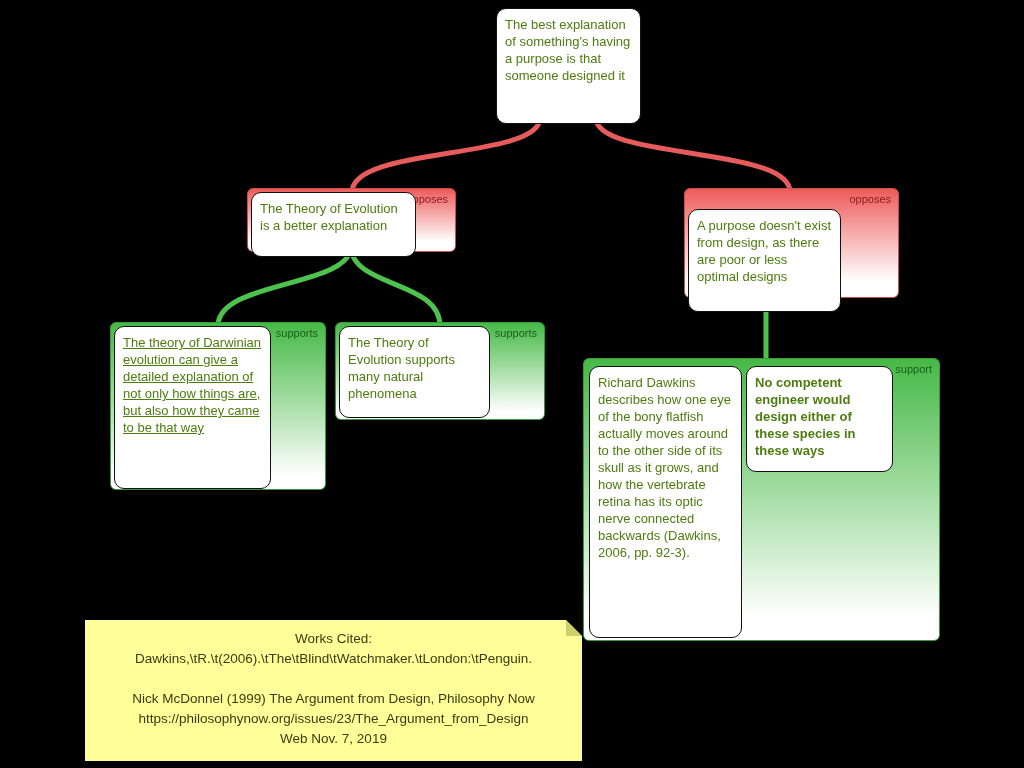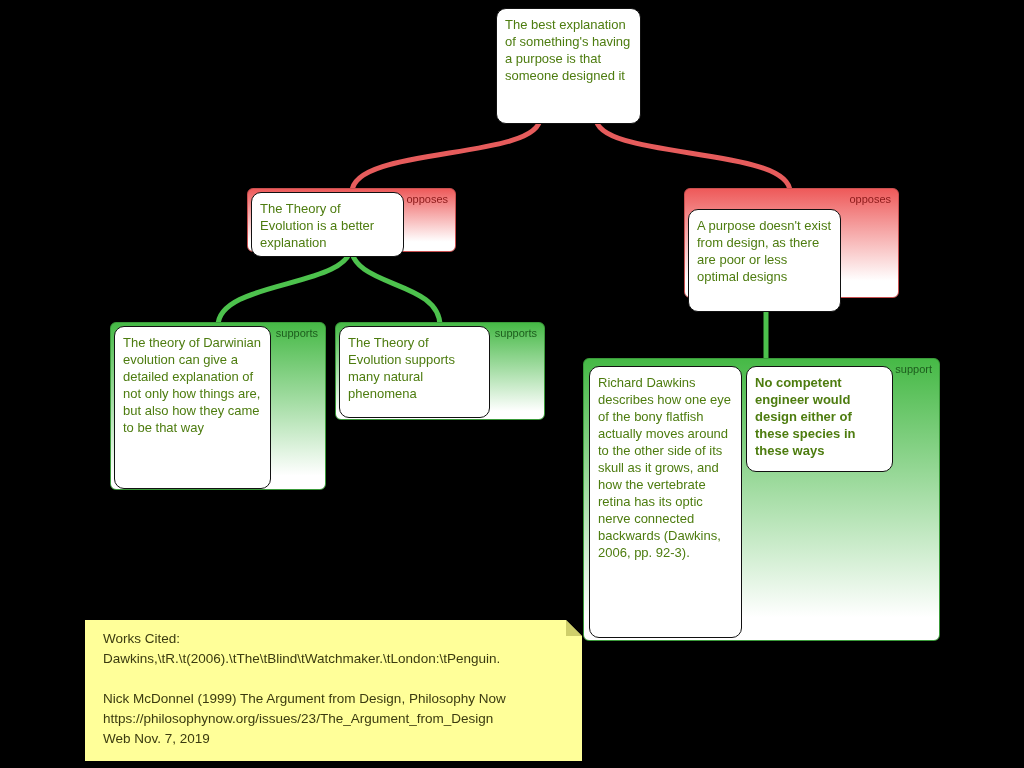--- a/index.html
+++ b/index.html
@@ -47,47 +47,48 @@
     line-height:13px;
     z-index:4;
   }
   .label-red   { color:#8b1a1a;margin-left:28px; }
   .label-green { color:#1d5c1d; }
   .group .white-box { z-index:5; }
 
   #root-box { left:496px; top:8px; width:145px; height:116px; z-index:6; }
 
   #oppose-left-group  { left:247px; top:188px; width:209px; height:64px; }
-  #oppose-left-claim  { left:3px; top:3px; width:153px; height:65px; }
+  #oppose-left-claim  { left:3px; top:3px; width:165px; height:65px; }
 
   #oppose-right-group { left:684px; top:188px; width:215px; height:110px; }
   #oppose-right-claim { left:3px; top:20px; width:153px; height:103px; }
 
   #support-left-a-group { left:110px; top:322px; width:216px; height:168px; }
-  #support-left-a-claim { left:3px; top:3px; width:157px; height:163px; }
+  #support-left-a-claim { left:3px; top:3px; width:157px; height:163px;text-decoration:underline; }
 
   #support-left-b-group { left:335px; top:322px; width:210px; height:98px; }
   #support-left-b-claim { left:3px; top:3px; width:151px; height:92px; }
 
   #support-right-group  { left:583px; top:358px; width:357px; height:283px; }
   #support-right-claim-a { left:5px; top:7px; width:153px; height:272px; }
   #support-right-claim-b { left:162px; top:7px; width:147px; height:106px;font-weight:bold; }
 
   #sticky-note {
     position:absolute;
     left:85px; top:620px;
     width:497px; height:141px;
     background:#ffff99;
     z-index:6;
     box-sizing:border-box;
     padding:9px 18px;
     color:#3b3b10;
     font-size:13.5px;
     line-height:20px;
     clip-path: polygon(0 0, calc(100% - 16px) 0, 100% 16px, 100% 100%, 0 100%);
+    text-align: center;
   }
   #sticky-note .fold {
     position:absolute;
     top:0; right:0;
     width:16px; height:16px;
     background:#cfcf6a;
     clip-path: polygon(0 0, 100% 100%, 0 100%);
   }
   .note-line { min-height:20px; white-space:pre-wrap; }
 </style>

